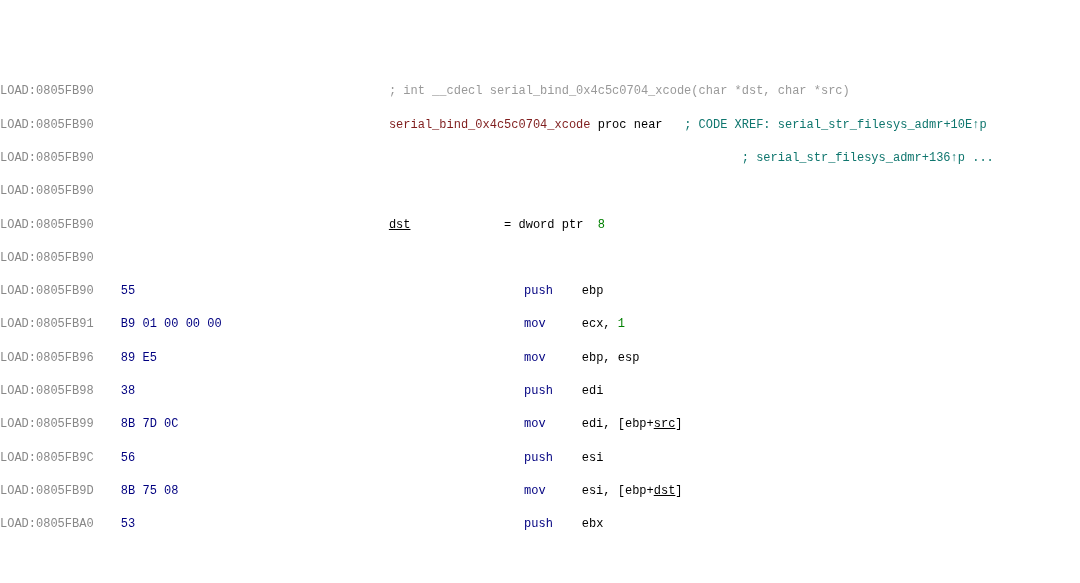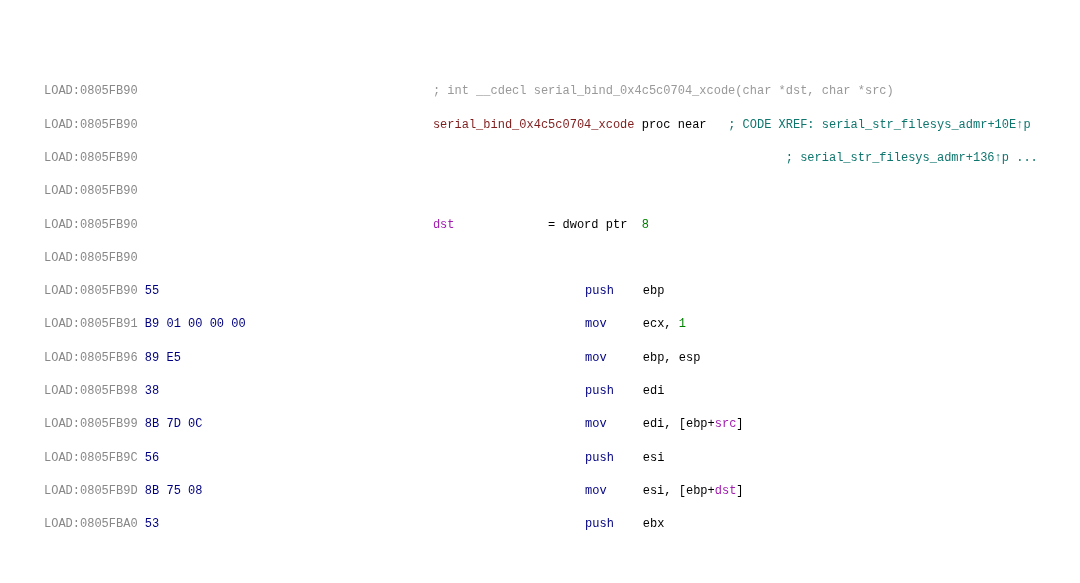--- a/index.html
+++ b/index.html
@@ -6,26 +6,26 @@
   body {
     font-family: "Consolas", "Courier New", monospace;
     font-size: 12px;
     background: #ffffff;
     color: #000000;
     white-space: pre;
     line-height: 16.65px;
     padding: 0;
   }
   .listing { display: block; }
-  .line { display: block; padding-left: 44px; }
+  .line { display: block; }
   .addr { color: #888888; }
-  .hex { color: #000080; }
-  .keyword { color: #000080; margin-left: 37px; }
+  .hex { color: #000080; margin-left: 20px; }
+  .keyword { color: #000080; }
   .num { color: #008000; }
-  .var { color: #a21caf; }
+  .var { color: #000000; text-decoration: underline; }
   .comment { color: #999999; font-style: normal; }
   .xref { color: #0f766e; }
   .funcname { color: #7f1d1d; }
 </style>
 </head>
 <body>
 
 
 
 <div class="listing">

